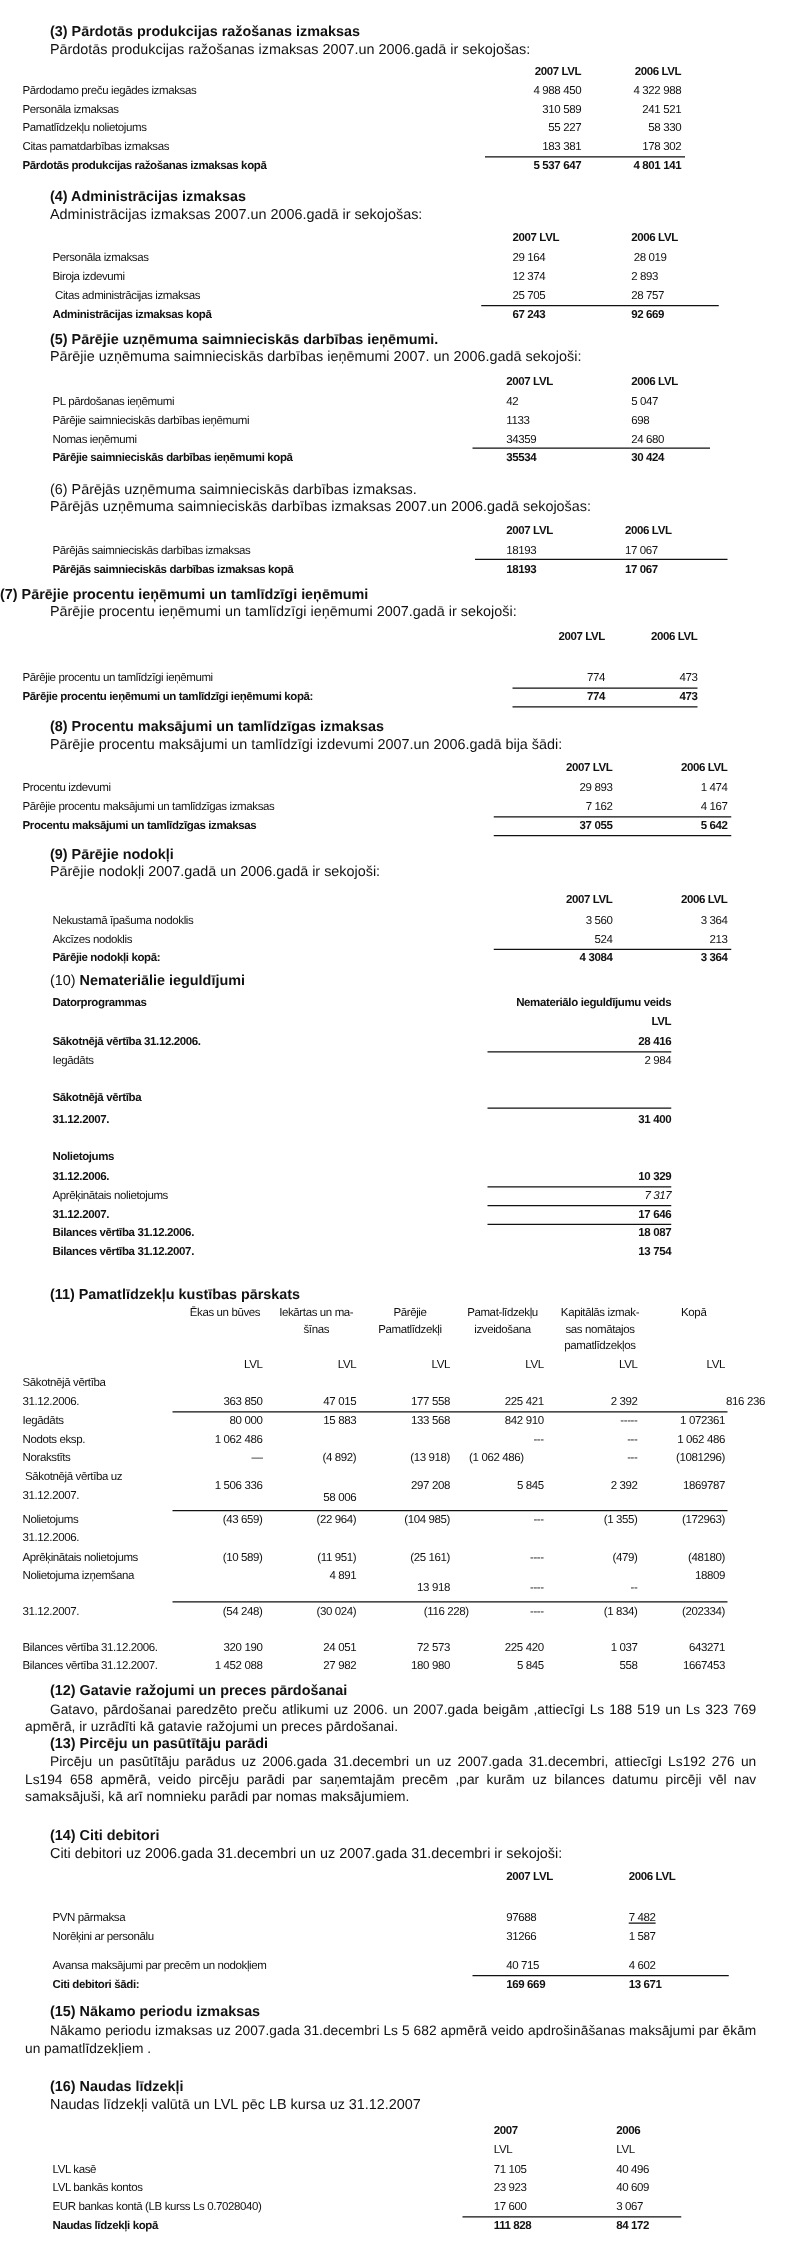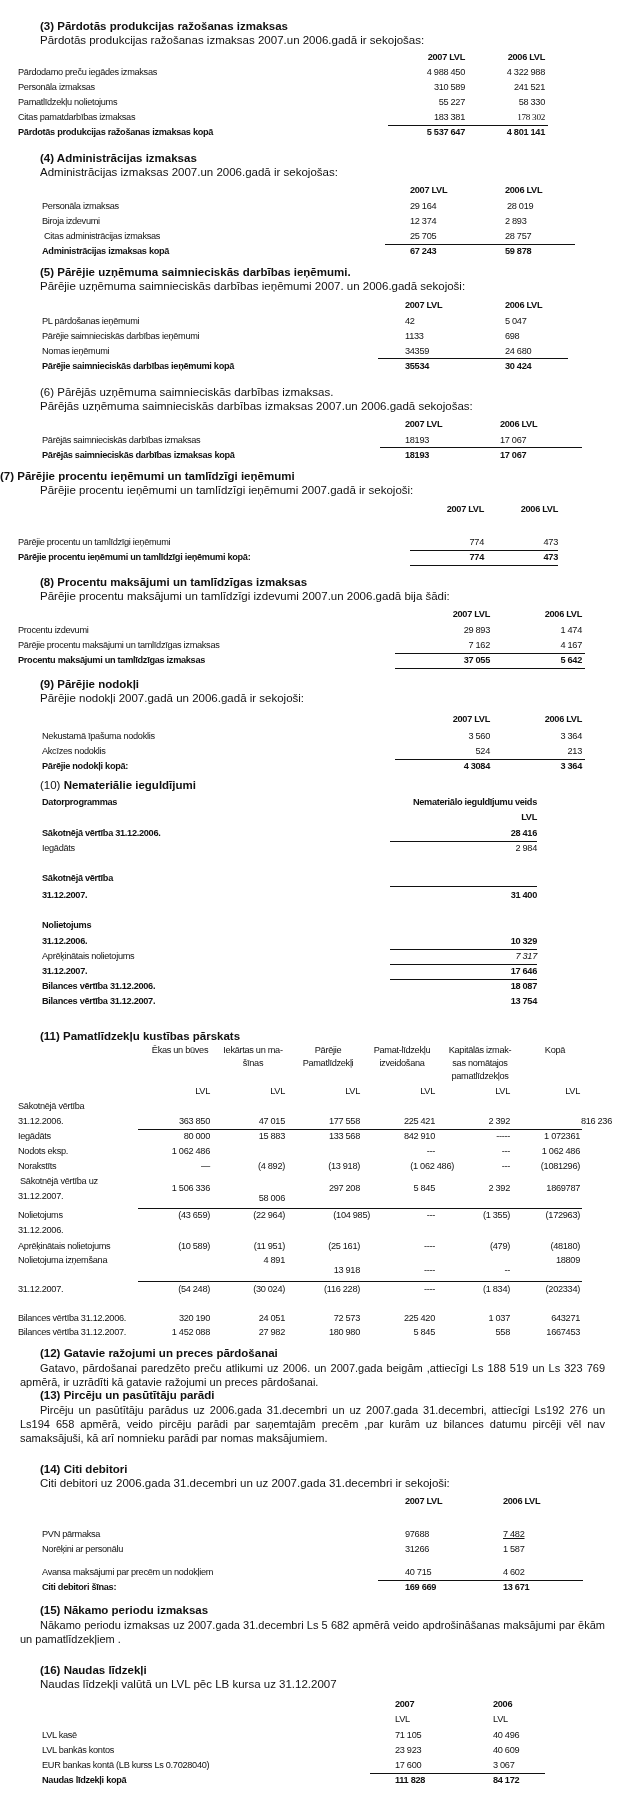--- a/index.html
+++ b/index.html
@@ -37,21 +37,21 @@
     <span class="v" style="left:465px;width:80px;">241 521</span>
   </div>
   <div class="row" style="top:97px;width:628px;">
     <span class="lbl" style="left:18px;">Pamatlīdzekļu nolietojums</span>
     <span class="v" style="left:380px;width:85px;">55 227</span>
     <span class="v" style="left:465px;width:80px;">58 330</span>
   </div>
   <div class="row" style="top:112px;width:628px;">
     <span class="lbl" style="left:18px;">Citas pamatdarbības izmaksas</span>
     <span class="v" style="left:380px;width:85px;">183 381</span>
-    <span class="v" style="left:465px;width:80px;font-family:Liberation Serif, serif;">178 302</span>
+    <span class="v" style="left:465px;width:80px;">178 302</span>
   </div>
   <div class="rule" style="top:125px;left:388px;width:160px;"></div>
   <div class="row b" style="top:127px;width:628px;">
     <span class="lbl" style="left:18px;">Pārdotās produkcijas ražošanas izmaksas kopā</span>
     <span class="v" style="left:380px;width:85px;">5 537 647</span>
     <span class="v" style="left:465px;width:80px;">4 801 141</span>
   </div>
 </div>
 
 <div class="sec">
@@ -73,21 +73,21 @@
   </div>
   <div class="row" style="top:231px;width:628px;">
     <span class="lbl" style="left:44px;">Citas administrācijas izmaksas</span>
     <span class="vl" style="left:410px;">25 705</span>
     <span class="vl" style="left:505px;">28 757</span>
   </div>
   <div class="rule" style="top:244px;left:385px;width:190px;"></div>
   <div class="row b" style="top:246px;width:628px;">
     <span class="lbl" style="left:42px;">Administrācijas izmaksas kopā</span>
     <span class="vl" style="left:410px;">67 243</span>
-    <span class="vl" style="left:505px;">59 878</span>
+    <span class="vl" style="left:505px;">92 669</span>
   </div>
 </div>
 
 <div class="sec">
   <div class="h" style="left:40px;top:266px;">(5)  Pārējie uzņēmuma saimnieciskās darbības ieņēmumi.</div>
   <div class="p" style="left:40px;top:280px;">Pārējie uzņēmuma saimnieciskās darbības ieņēmumi 2007. un 2006.gadā sekojoši:</div>
   <div class="row b" style="top:300px;width:628px;">
     <span class="vl" style="left:405px;">2007 LVL</span>
     <span class="vl" style="left:505px;">2006 LVL</span>
   </div>
@@ -333,21 +333,21 @@
     <span class="v" style="left:360px;width:75px;">---</span>
     <span class="v" style="left:435px;width:75px;">---</span>
     <span class="v" style="left:510px;width:70px;">1 062 486</span>
   </div>
 
   <div class="row" style="top:1161px;width:628px;">
     <span class="lbl" style="left:18px;">Norakstīts</span>
     <span class="v" style="left:140px;width:70px;">—</span>
     <span class="v" style="left:210px;width:75px;">(4 892)</span>
     <span class="v" style="left:285px;width:75px;">(13 918)</span>
-    <span class="v" style="left:360px;width:94px;">(1 062 486)</span>
+    <span class="v" style="left:360px;width:59px;">(1 062 486)</span>
     <span class="v" style="left:435px;width:75px;">---</span>
     <span class="v" style="left:510px;width:70px;">(1081296)</span>
   </div>
 
   <div class="row" style="top:1176px;width:628px;">
     <span class="lbl" style="left:20px;">Sākotnējā vērtība uz</span>
   </div>
   <div class="row" style="top:1183px;width:628px;">
     <span class="v" style="left:140px;width:70px;">1 506 336</span>
     <span class="v" style="left:285px;width:75px;">297 208</span>
@@ -360,21 +360,21 @@
   </div>
   <div class="row" style="top:1193px;width:628px;">
     <span class="v" style="left:210px;width:75px;">58 006</span>
   </div>
   <div class="rule" style="top:1208px;left:138px;width:444px;"></div>
 
   <div class="row" style="top:1210px;width:628px;">
     <span class="lbl" style="left:18px;">Nolietojums</span>
     <span class="v" style="left:140px;width:70px;">(43 659)</span>
     <span class="v" style="left:210px;width:75px;">(22 964)</span>
-    <span class="v" style="left:285px;width:85px;">(104 985)</span>
+    <span class="v" style="left:285px;width:75px;">(104 985)</span>
     <span class="v" style="left:360px;width:75px;">---</span>
     <span class="v" style="left:435px;width:75px;">(1 355)</span>
     <span class="v" style="left:510px;width:70px;">(172963)</span>
   </div>
   <div class="row" style="top:1225px;width:628px;">
     <span class="lbl" style="left:18px;">31.12.2006.</span>
   </div>
 
   <div class="row" style="top:1241px;width:628px;">
     <span class="lbl" style="left:18px;">Aprēķinātais nolietojums</span>
@@ -395,21 +395,21 @@
     <span class="v" style="left:285px;width:75px;">13 918</span>
     <span class="v" style="left:360px;width:75px;">----</span>
     <span class="v" style="left:435px;width:75px;">--</span>
   </div>
   <div class="rule" style="top:1281px;left:138px;width:444px;"></div>
 
   <div class="row" style="top:1284px;width:628px;">
     <span class="lbl" style="left:18px;">31.12.2007.</span>
     <span class="v" style="left:140px;width:70px;">(54 248)</span>
     <span class="v" style="left:210px;width:75px;">(30 024)</span>
-    <span class="v" style="left:285px;width:75px;">(116 228)</span>
+    <span class="v" style="left:285px;width:90px;">(116 228)</span>
     <span class="v" style="left:360px;width:75px;">----</span>
     <span class="v" style="left:435px;width:75px;">(1 834)</span>
     <span class="v" style="left:510px;width:70px;">(202334)</span>
   </div>
 
   <div class="row" style="top:1313px;width:628px;">
     <span class="lbl" style="left:18px;">Bilances vērtība 31.12.2006.</span>
     <span class="v" style="left:140px;width:70px;">320 190</span>
     <span class="v" style="left:210px;width:75px;">24 051</span>
     <span class="v" style="left:285px;width:75px;">72 573</span>
@@ -456,21 +456,21 @@
     <span class="vl" style="left:405px;">31266</span>
     <span class="vl" style="left:503px;">1 587</span>
   </div>
   <div class="row" style="top:1567px;width:628px;">
     <span class="lbl" style="left:42px;">Avansa maksājumi par precēm un nodokļiem</span>
     <span class="vl" style="left:405px;">40 715</span>
     <span class="vl" style="left:503px;">4 602</span>
   </div>
   <div class="rule" style="top:1580px;left:378px;width:205px;"></div>
   <div class="row b" style="top:1582px;width:628px;">
-    <span class="lbl" style="left:42px;">Citi debitori šīnas:</span>
+    <span class="lbl" style="left:42px;">Citi debitori šādi:</span>
     <span class="vl" style="left:405px;">169 669</span>
     <span class="vl" style="left:503px;">13 671</span>
   </div>
 </div>
 
 <div class="sec">
   <div class="h" style="left:40px;top:1604px;">(15) Nākamo periodu izmaksas</div>
   <div class="para" style="top:1618px;text-indent:20px;">Nākamo periodu izmaksas uz 2007.gada 31.decembri Ls 5 682 apmērā veido apdrošināšanas maksājumi par ēkām un pamatlīdzekļiem .</div>
 </div>
 

